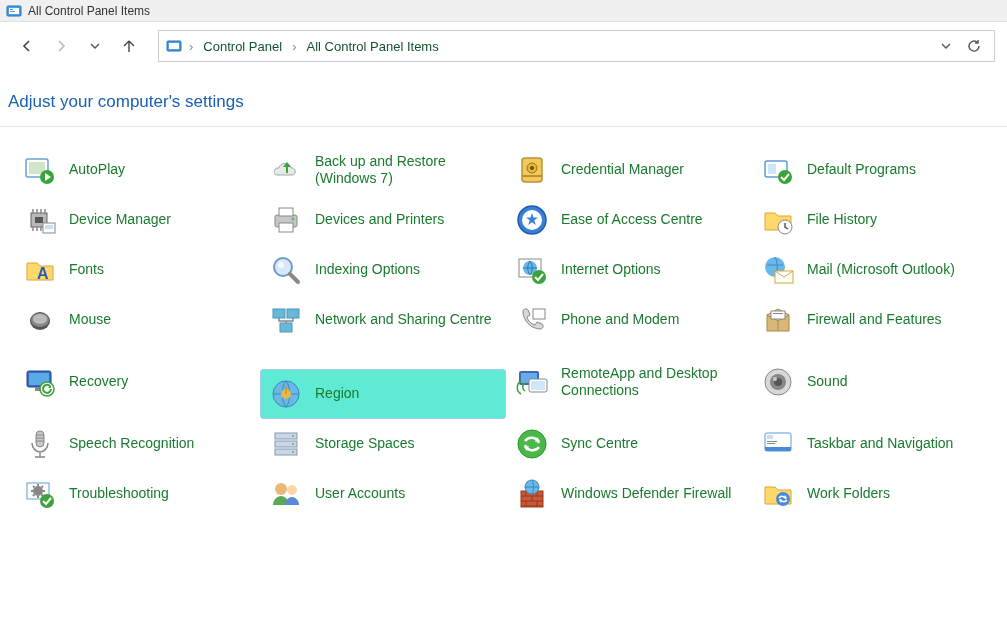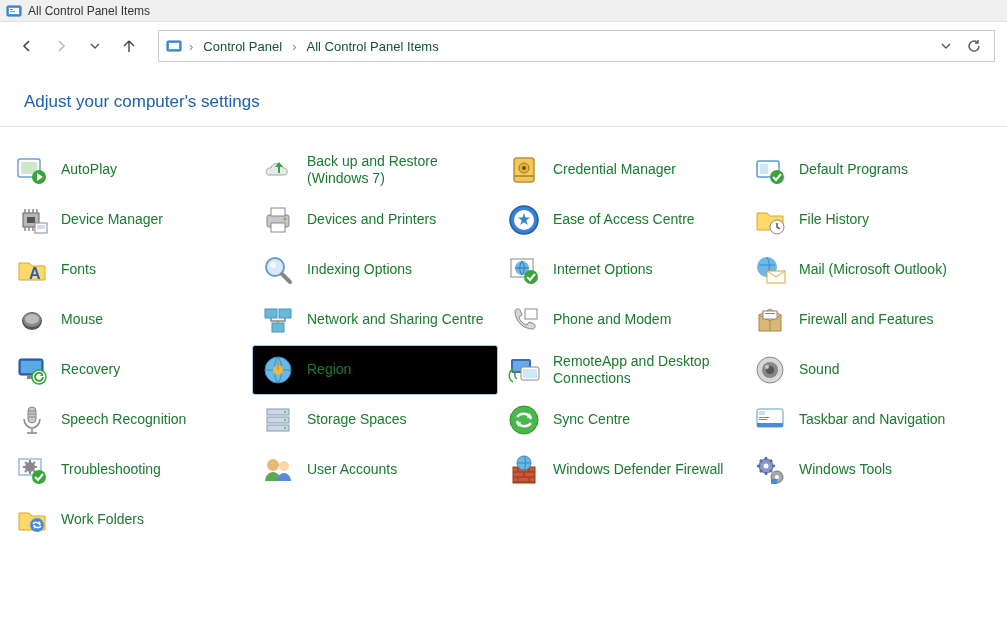--- a/index.html
+++ b/index.html
@@ -50,47 +50,48 @@
       align-items: center;
       padding: 0 6px;
       gap: 4px;
       font-size: 13px;
     }
     .addr-icon { width: 18px; height: 18px; display:flex;align-items:center;justify-content:center; }
     .crumb { color: #14532d; padding: 2px 4px; cursor: default; }
     .crumb-sep { color: #888; padding: 0 2px; }
     .addr-right { margin-left: auto; display:flex; align-items:center; gap:14px; color:#555; padding-right:6px;}
     .heading-row {
-      padding: 22px 16px 14px 24px;
+      padding: 22px 16px 14px 8px;
       font-size: 17px;
       color: #1a60b5;
     }
     .divider {
       height: 1px;
       background: #e6e6e6;
       margin: 0 0 14px 0;
     }
     .grid {
       display: grid;
       grid-template-columns: repeat(4, 246px);
-      padding: 4px 6px;
+      padding: 4px 14px;
     }
     .item {
       display: flex;
       align-items: center;
       gap: 12px;
       padding: 6px 8px;
       min-height: 50px;
       cursor: default;
       border: 1px solid transparent;
       border-radius: 3px;
     }
     .item.selected {
-      background: #000000;
+      background: #5eead4;
       border-color: #a3cdef;
+      margin-top: 24px;
     }
     .item-icon {
       width: 34px; height: 34px;
       flex-shrink: 0;
       display:flex; align-items:center; justify-content:center;
       font-size: 26px;
     }
     .item-label {
       color: #1a7a2e;
       font-size: 14px;
@@ -457,33 +458,20 @@
           <path d="M6 19h22M6 24h22M6 29h22M11 14v5M17 19v5M11 24v5M22 14v5M22 24v5" stroke="#983818"></path>
           <circle cx="17" cy="10" r="7" fill="#6ab8e8" stroke="#3a88b8"></circle>
           <path d="M10 10h14M17 3c2 3 2 11 0 14" stroke="#3a88b8" fill="none"></path>
         </svg>
       </div>
       <div class="item-label">Windows Defender Firewall</div>
     </div>
     <div class="item">
       <div class="item-icon">
         <svg width="34" height="34" viewBox="0 0 34 34">
-          <circle cx="13" cy="13" r="7" fill="#8898c8" stroke="#5868a8"></circle>
-          <circle cx="13" cy="13" r="2.5" fill="#fff"></circle>
-          <path d="M13 4v3M13 19v3M4 13h3M19 13h3M7 7l2 2M19 19l-2-2M7 19l2-2M19 7l-2 2" stroke="#5868a8" stroke-width="2.5"></path>
-          <circle cx="24" cy="24" r="6" fill="#a8a8a8" stroke="#787878"></circle>
-          <circle cx="24" cy="24" r="2" fill="#fff"></circle>
-          <rect x="18" y="26" width="6" height="5" fill="#4a8bd8"></rect>
-        </svg>
-      </div>
-      <div class="item-label">Windows Tools</div>
-    </div>
-    <div class="item">
-      <div class="item-icon">
-        <svg width="34" height="34" viewBox="0 0 34 34">
           <path d="M4 10h10l3 3h13v14H4z" fill="#ffd86b" stroke="#d8a830"></path>
           <circle cx="22" cy="22" r="7" fill="#4a8bd8"></circle>
           <path d="M18 21a4 4 0 0 1 7 1M26 23a4 4 0 0 1-7-1" stroke="#fff" stroke-width="1.5" fill="none"></path>
           <path d="M24 18l2 3-3 0zM20 26l-2-3 3 0z" fill="#fff"></path>
         </svg>
       </div>
       <div class="item-label">Work Folders</div>
     </div>
   </div>
 

